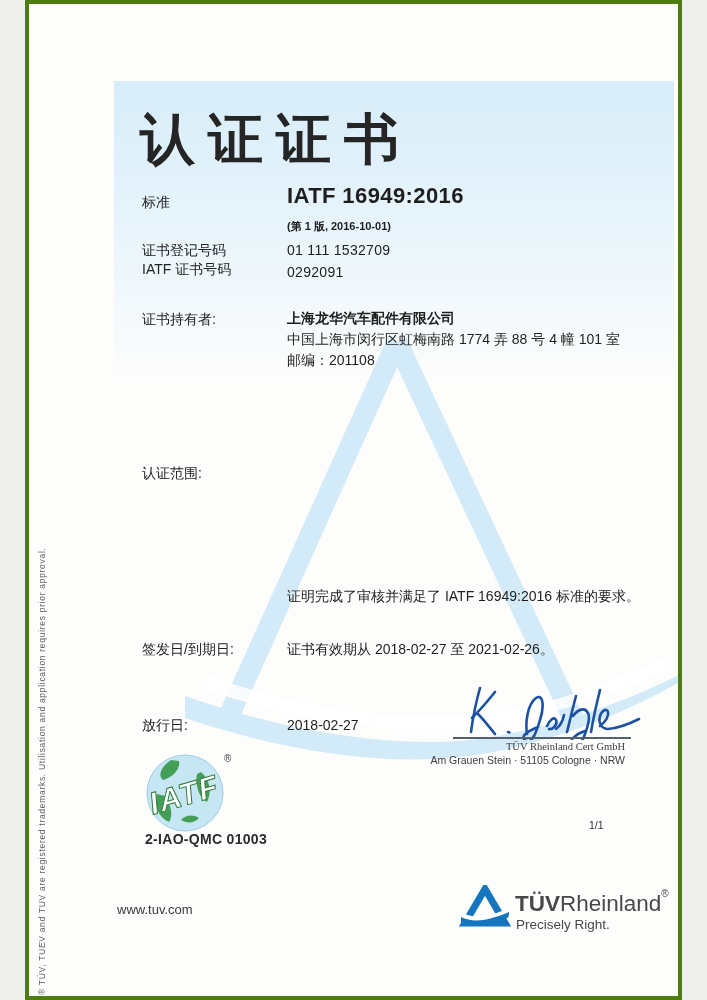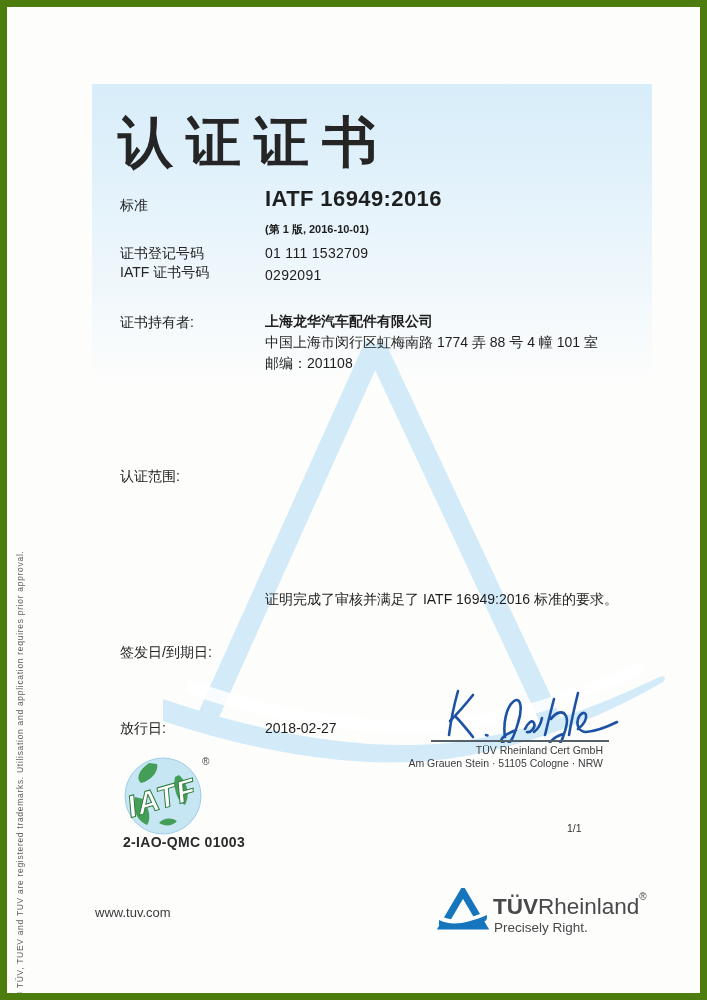--- a/index.html
+++ b/index.html
@@ -1,20 +1,20 @@
 <!DOCTYPE html>
 <html><head>
 <meta charset="utf-8">
 <style>
   html,body{margin:0;padding:0;background:#efefed;}
   *{box-sizing:border-box;}
   .page{
-    position:relative;width:707px;height:1000px;margin:0 auto;
+    position:relative;width:657px;height:1000px;margin:0 auto;
     background:#fdfdfc;overflow:hidden;
-    border:7px solid #4d7c0f;
+    border:4px solid #4d7c0f;
     font-family:"Liberation Sans","DejaVu Sans",sans-serif;
     color:#1f1f1f;
   }
   .side-note{
     position:absolute;left:8px;top:991px;
     transform:rotate(-90deg);transform-origin:0 0;
     white-space:nowrap;font-size:8.5px;color:#5d5d5d;letter-spacing:0.7px;
   }
   .blue-panel{
     position:absolute;left:85px;top:77px;width:560px;height:300px;
@@ -25,21 +25,21 @@
     position:absolute;left:111px;top:99px;margin:0;
     font-size:55px;font-weight:bold;letter-spacing:13px;color:#252525;
   }
   .lbl{position:absolute;left:113px;font-size:14px;color:#232323;}
   .val{position:absolute;left:258px;font-size:14px;color:#1e1e1e;}
   .std-val{top:179px;font-size:22px;font-weight:bold;letter-spacing:0.4px;}
   .std-ed{top:215px;font-size:11px;font-weight:bold;}
   .mono-line{letter-spacing:0.3px;}
   .bold{font-weight:bold;}
   .sig-line{position:absolute;left:424px;top:733px;width:178px;height:2px;background:#55606b;}
-  .sig-org{position:absolute;left:330px;top:737px;width:266px;text-align:right;font-size:10.5px;color:#3c3c3e;}
+  .sig-org{position:absolute;left:330px;top:737px;width:266px;text-align:right;font-size:10.5px;color:#3c3c3e;font-family:Liberation Serif, serif;}
   .sig-addr{position:absolute;left:330px;top:750px;width:266px;text-align:right;font-size:10.5px;color:#3c3c3e;}
   .iatf-code{position:absolute;left:116px;top:827px;font-size:14px;font-weight:bold;letter-spacing:0.3px;color:#2b2b2b;}
   .page-num{position:absolute;left:560px;top:815px;font-size:10.5px;color:#333;}
   .website{position:absolute;left:88px;top:898px;font-size:13px;color:#3a3a3c;}
   .brand{position:absolute;left:486px;top:884px;font-size:22.5px;color:#47484a;white-space:nowrap;}
   .brand .b{font-weight:bold;margin-top:38px;}
   .brand .reg{font-size:10px;vertical-align:14px;}
   .tagline{position:absolute;left:487px;top:913px;font-size:13.5px;color:#47484a;}
   svg text{font-family:"Liberation Sans","DejaVu Sans",sans-serif;}
 </style>
@@ -75,20 +75,21 @@
   <div class="lbl" style="top:307px">证书持有者:</div>
   <div class="val bold" style="top:306px">上海龙华汽车配件有限公司</div>
   <div class="val" style="top:327px">中国上海市闵行区虹梅南路 1774 弄 88 号 4 幢 101 室</div>
   <div class="val" style="top:348px">邮编：201108</div>
 
   <div class="lbl" style="top:461px">认证范围:</div>
 
   <div class="val" style="top:584px">证明完成了审核并满足了 IATF 16949:2016 标准的要求。</div>
 
   <div class="lbl" style="top:637px">签发日/到期日:</div>
+  <div class="val" style="top:637px">证书有效期从 2018-02-27 至 2021-02-26。</div>
 
   <div class="lbl" style="top:713px">放行日:</div>
   <div class="val" style="top:713px">2018-02-27</div>
 
   <svg style="position:absolute;left:420px;top:670px;" width="200" height="66" viewBox="0 0 200 66">
     <g fill="none" stroke="#1d52a3" stroke-width="2.6" stroke-linecap="round">
       <path d="M22,58 C24,43 27,28 31,14"></path>
       <path d="M46,18 C38,28 29,38 23,44 M29,40 C35,46 41,54 46,60"></path>
       <path d="M59,58 l1.5,0.4"></path>
       <path d="M78,60 C76,47 79,30 87,24 C95,19 95,34 91,46 C88,56 83,72 76,66 C71,62 79,57 89,53"></path>

